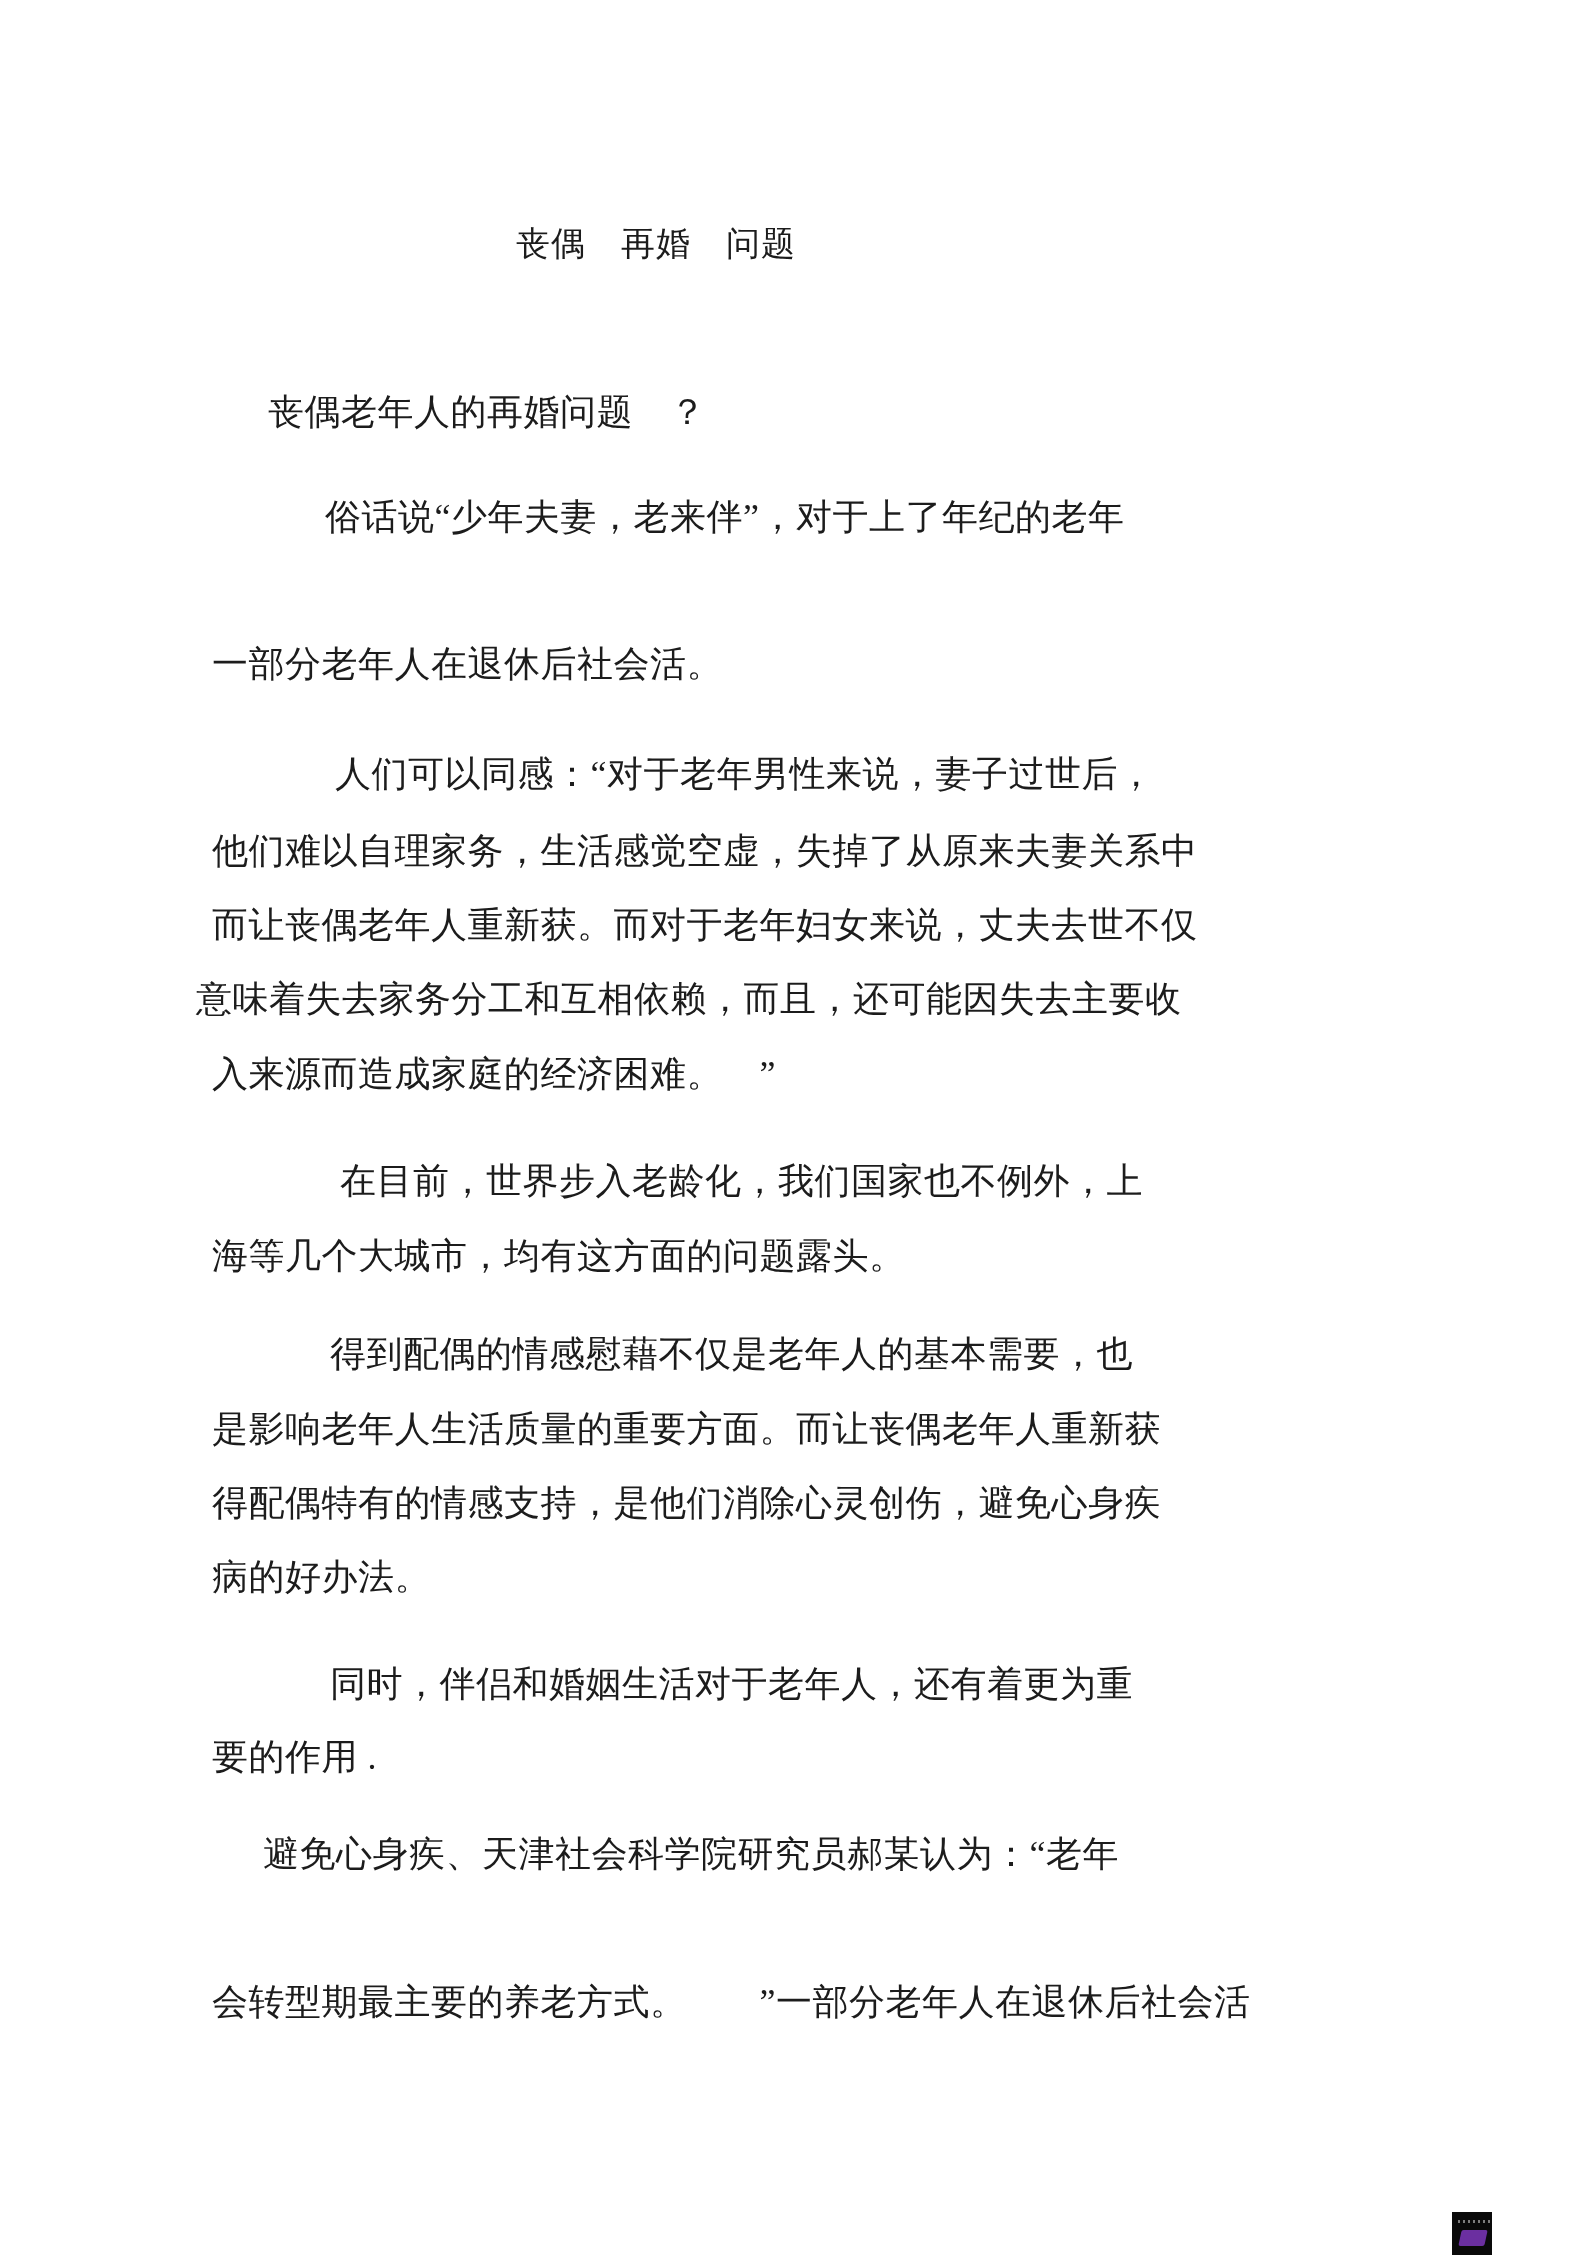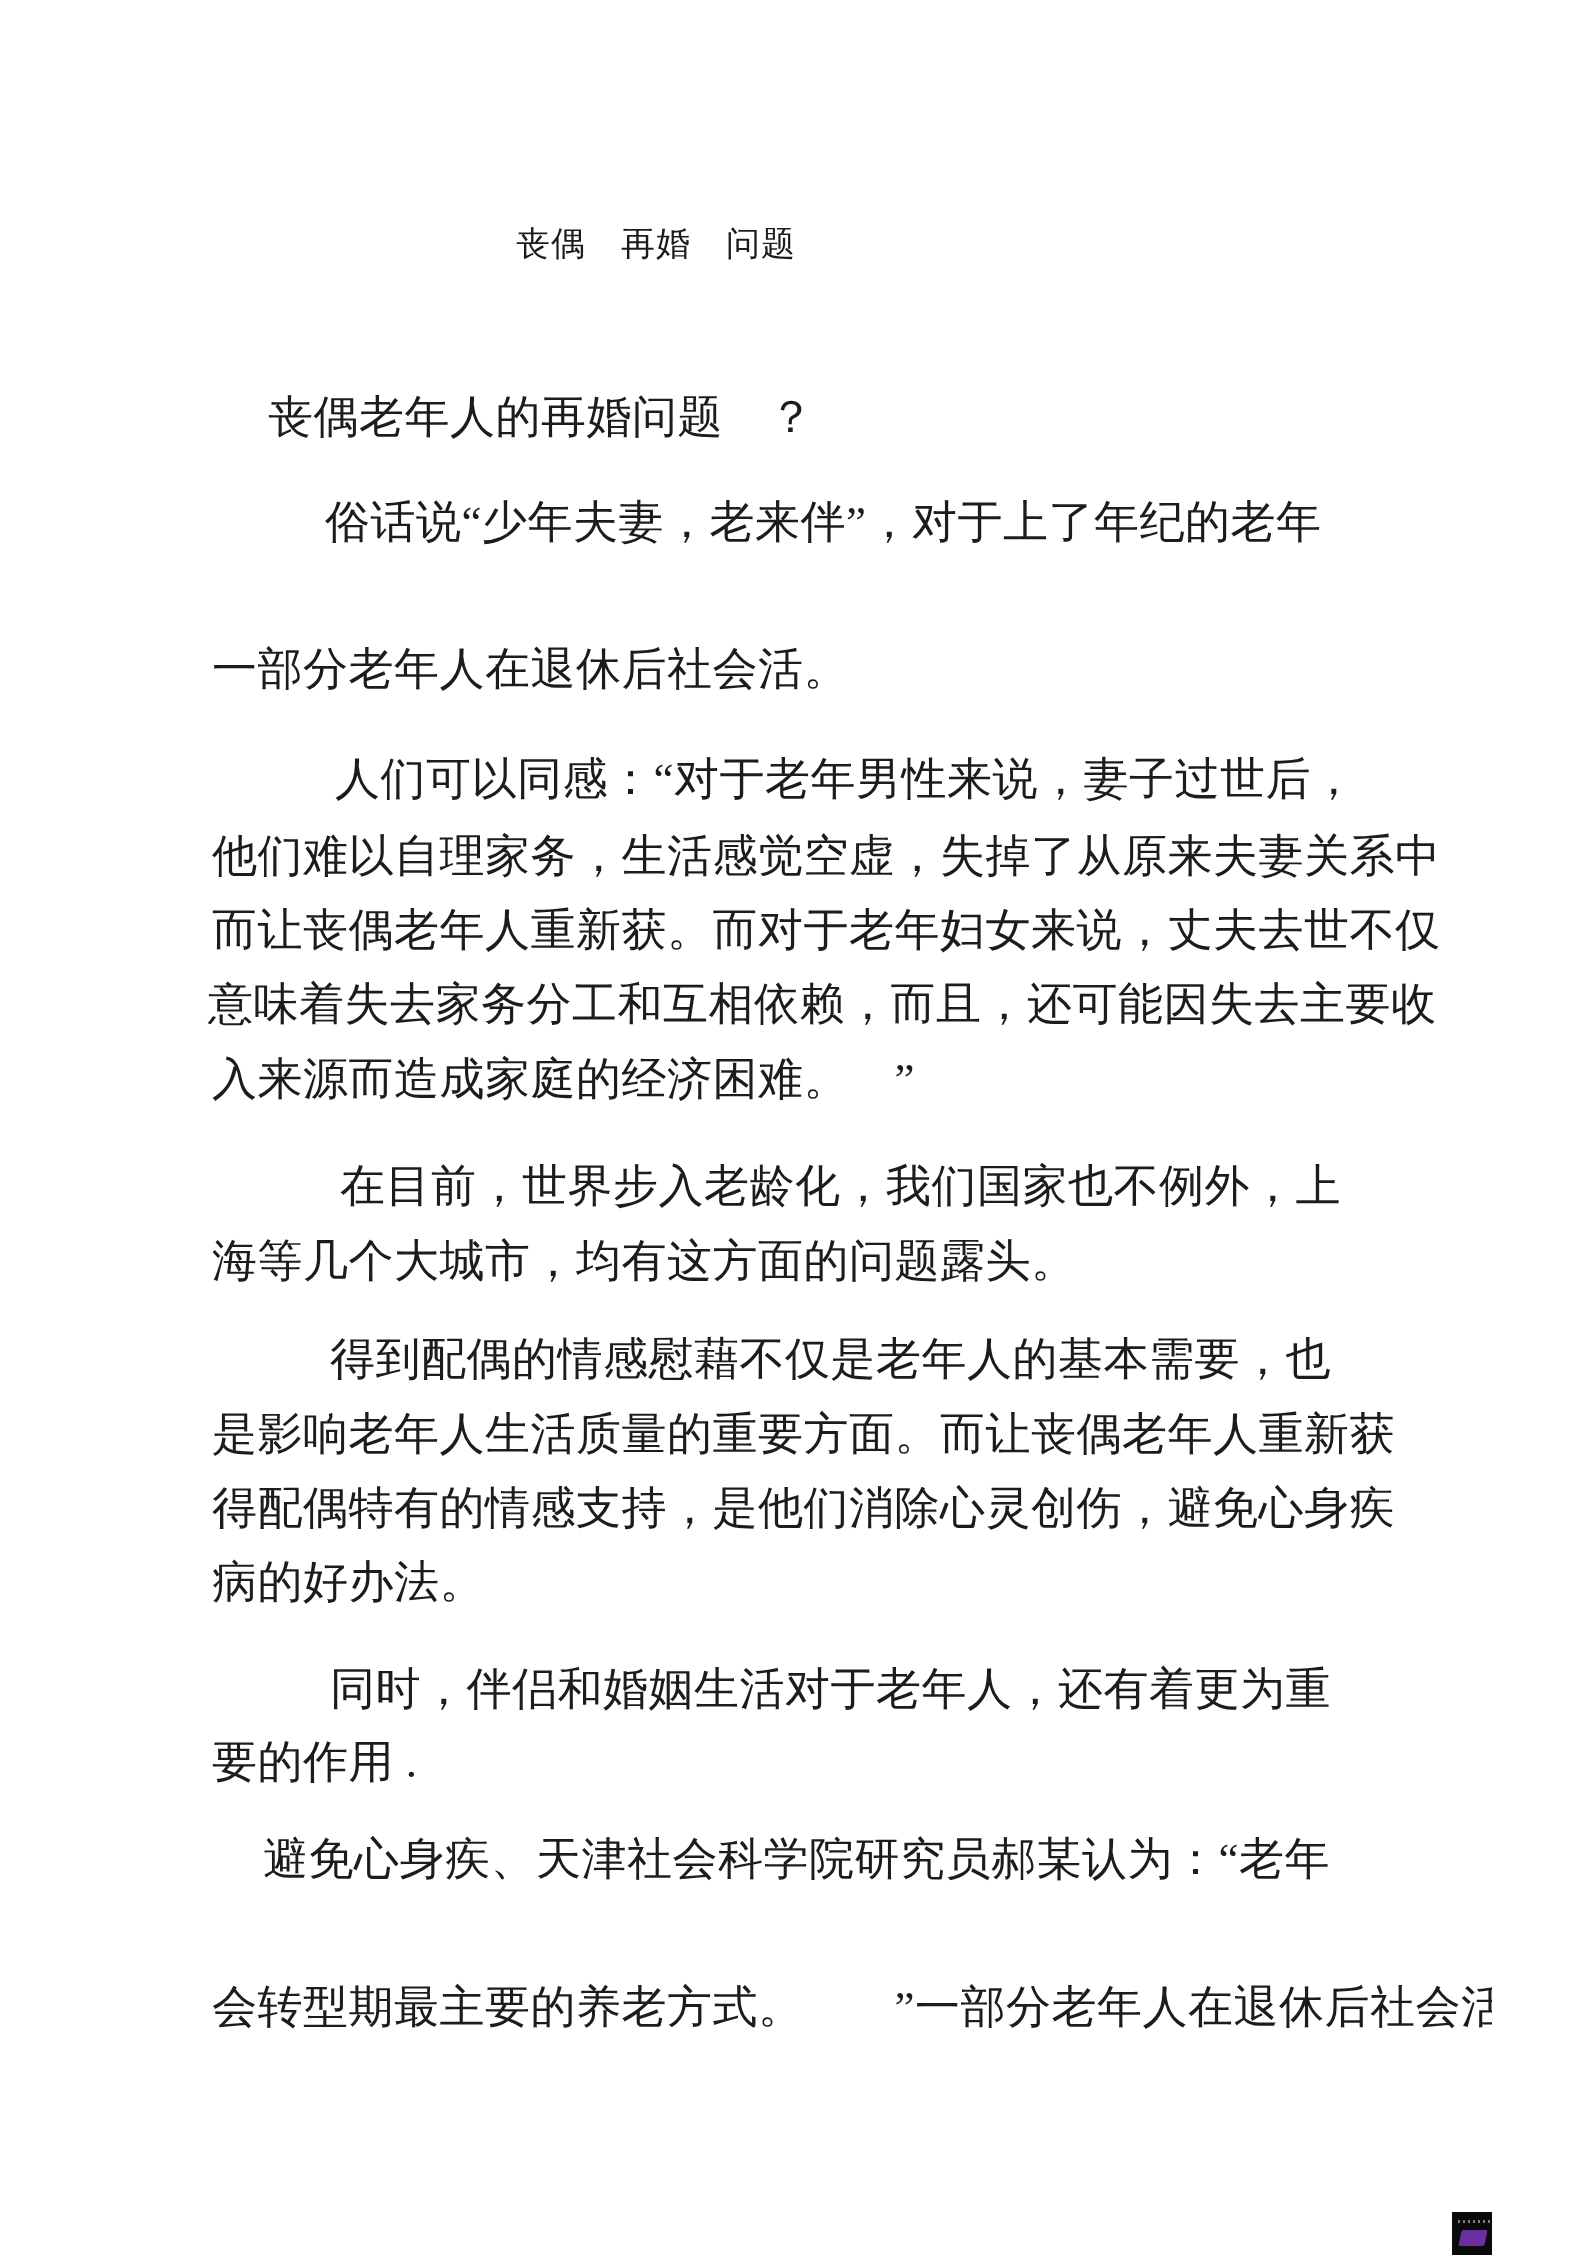--- a/index.html
+++ b/index.html
@@ -11,21 +11,21 @@
     position: relative;
     width: 1492px;
     height: 2255px;
     background: #ffffff;
     overflow: hidden;
     font-family: "Liberation Serif", "DejaVu Serif", serif;
     color: #1c1c1c;
   }
   .ln {
     position: absolute;
-    font-size: 45px;
+    font-size: 36px;
     line-height: 1.1;
     white-space: pre;
     letter-spacing: 0.5px;
     font-weight: 400;
     margin: 0;
   }
   .ln.title {
     font-size: 34px;
     letter-spacing: 1px;
   }
@@ -68,21 +68,21 @@
   <h1 class="ln title" style="top:225px; left:516px;">丧偶　再婚　问题</h1>
 
   <div class="ln" style="top:393px; left:268px;">丧偶老年人的再婚问题　？</div>
 
   <div class="ln" style="top:498px; left:325px;">俗话说“少年夫妻，老来伴”，对于上了年纪的老年</div>
   <div class="ln" style="top:645px; left:212px;">一部分老年人在退休后社会活。</div>
 
   <div class="ln" style="top:755px; left:335px;">人们可以同感：“对于老年男性来说，妻子过世后，</div>
   <div class="ln" style="top:832px; left:212px;">他们难以自理家务，生活感觉空虚，失掉了从原来夫妻关系中</div>
   <div class="ln" style="top:906px; left:212px;">而让丧偶老年人重新获。而对于老年妇女来说，丈夫去世不仅</div>
-  <div class="ln" style="top:980px; left:208px;">意味着失去家务分工和互相依赖，而且，还可能因失去主要收</div>
+  <div class="ln" style="top:980px; left:196px;">意味着失去家务分工和互相依赖，而且，还可能因失去主要收</div>
   <div class="ln" style="top:1055px; left:212px;">入来源而造成家庭的经济困难。　”</div>
 
   <div class="ln" style="top:1162px; left:340px;">在目前，世界步入老龄化，我们国家也不例外，上</div>
   <div class="ln" style="top:1237px; left:212px;">海等几个大城市，均有这方面的问题露头。</div>
 
   <div class="ln" style="top:1335px; left:330px;">得到配偶的情感慰藉不仅是老年人的基本需要，也</div>
   <div class="ln" style="top:1410px; left:212px;">是影响老年人生活质量的重要方面。而让丧偶老年人重新获</div>
   <div class="ln" style="top:1484px; left:212px;">得配偶特有的情感支持，是他们消除心灵创伤，避免心身疾</div>
   <div class="ln" style="top:1558px; left:212px;">病的好办法。</div>
 

